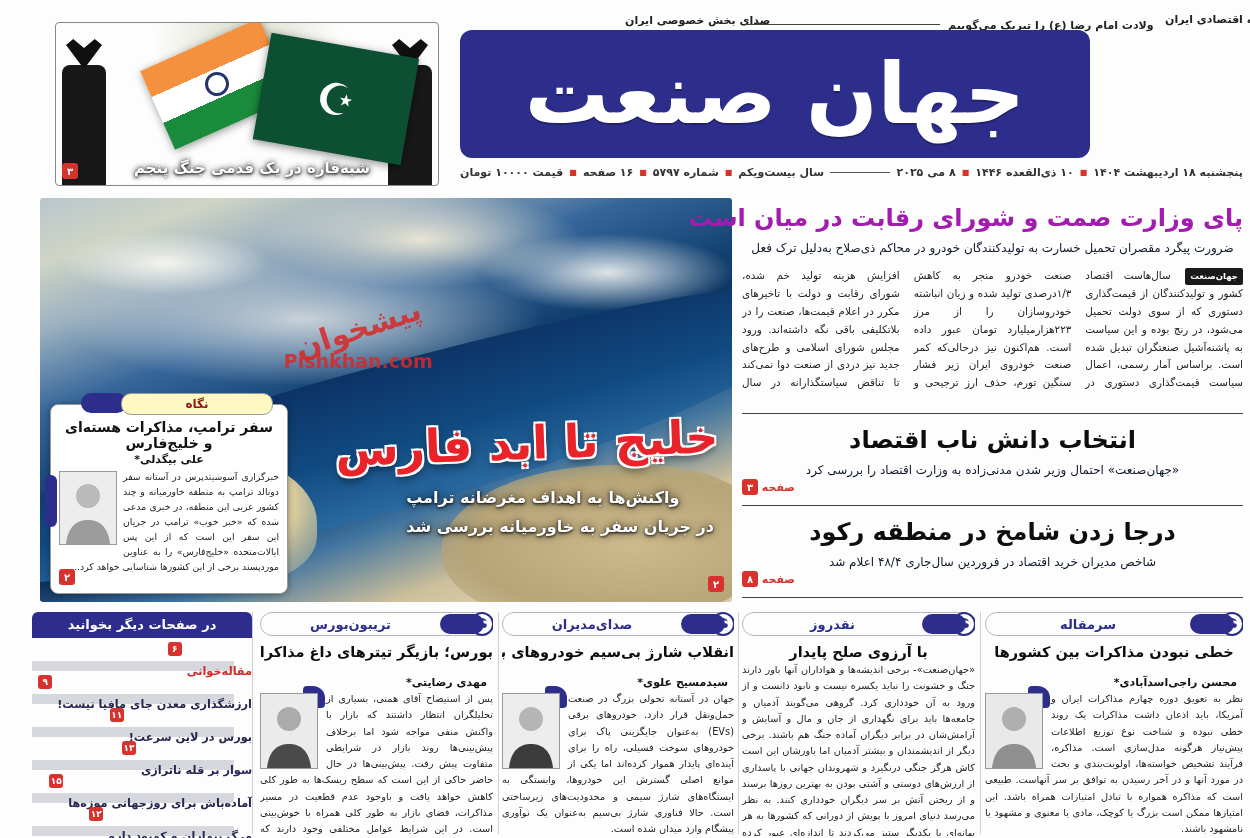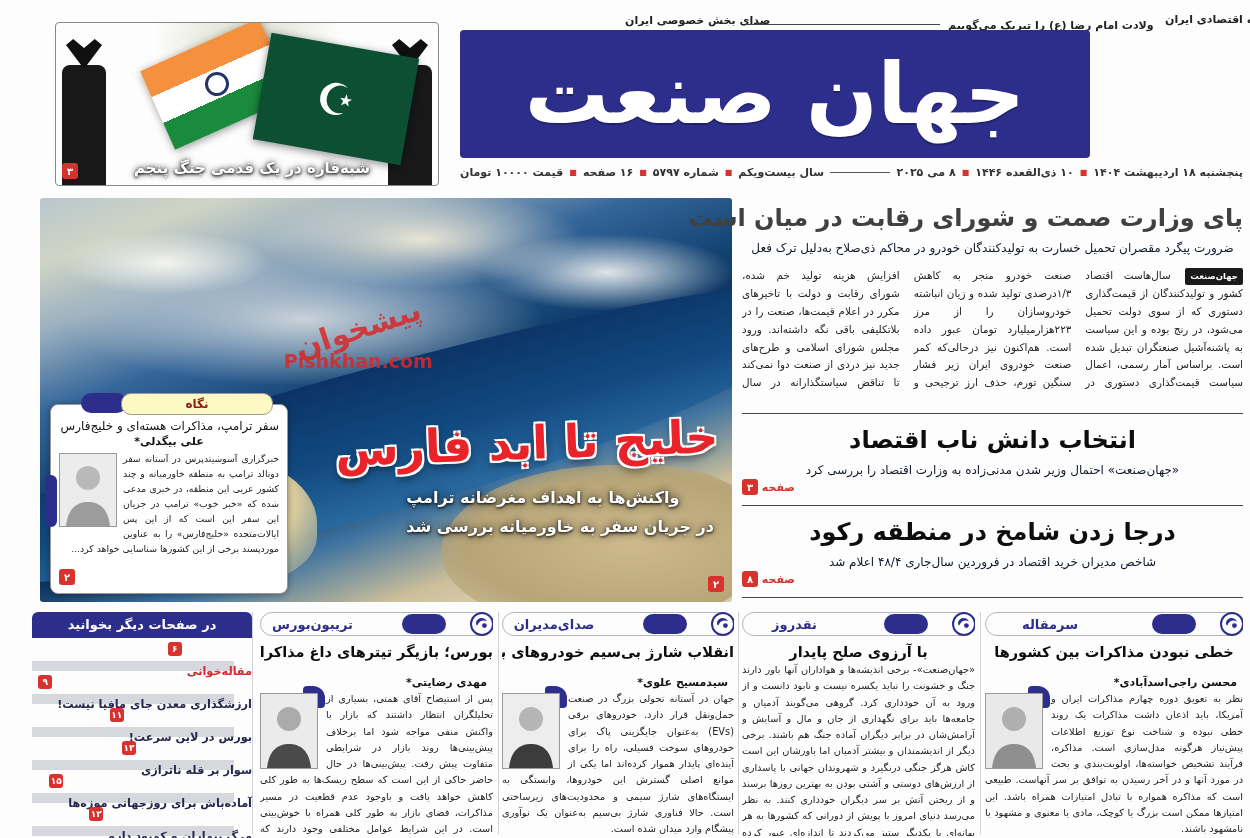--- a/index.html
+++ b/index.html
@@ -1,20 +1,20 @@
 <!DOCTYPE html>
 <html lang="fa"><head>
 <meta charset="utf-8">
 <style>
   html,body{margin:0;padding:0;}
   body{width:1250px;height:838px;position:relative;background:#fdfdfd;font-family:"DejaVu Sans",sans-serif;overflow:hidden;}
   .abs{position:absolute;}
 
   
-  .logo-box{left:460px;top:30px;width:630px;height:128px;background:#2d2e8c;border-radius:4px;display:flex;align-items:center;justify-content:center;}
+  .logo-box{left:460px;top:30px;width:630px;height:128px;background:#2d2e8c;border-radius:12px;display:flex;align-items:center;justify-content:center;}
   .logo-text{color:#fff;font-size:84px;font-weight:bold;letter-spacing:-2px;line-height:1;direction:rtl;text-shadow:0 2px 0 rgba(0,0,0,.25);}
   .mast-small{font-size:11px;font-weight:bold;color:#222;direction:rtl;white-space:nowrap;}
   .mast-rule{height:0;border-top:1.5px solid #444;}
   .date-row{left:460px;top:166px;width:783px;display:flex;align-items:center;direction:rtl;font-size:11px;font-weight:bold;color:#333;gap:6px;}
   .date-row .fill{flex:1;border-top:1.5px solid #555;}
   .sq{color:#d8322f;font-size:8px;line-height:1;}
   .dateline{white-space:nowrap;display:flex;align-items:center;gap:6px;direction:rtl;}
 
   
   .rbadge{display:inline-flex;width:16px;height:16px;background:#d8322f;color:#fff;font-size:10px;font-weight:bold;align-items:center;justify-content:center;border-radius:3px;flex:0 0 auto;}
@@ -42,39 +42,39 @@
   .sat-badge{position:absolute;right:8px;bottom:10px;}
   .wm{position:absolute;left:46%;top:28%;text-align:center;transform:translateX(-50%);color:rgba(216,40,40,.85);}
   .wm .fa{font-size:30px;font-weight:bold;transform:rotate(-18deg);display:block;}
   .wm .en{font-size:19px;font-weight:bold;display:block;margin-top:4px;}
 
   
   .negah{position:absolute;left:10px;top:206px;width:238px;height:190px;background:#fff;border:1px solid #999;border-radius:8px;box-shadow:0 1px 6px rgba(0,0,0,.35);padding:6px 8px 4px;box-sizing:border-box;}
   .negah-tab{position:absolute;top:-12px;right:14px;width:150px;height:20px;background:#fef9c3;border:1px solid #999;border-radius:10px;display:flex;align-items:center;justify-content:center;font-size:12px;font-weight:bold;color:#8c1c1c;}
   .negah-pill{position:absolute;top:-12px;right:160px;width:46px;height:20px;background:#2d2e8c;border-radius:10px;}
   .negah-side{position:absolute;left:-6px;top:70px;width:12px;height:52px;background:#2d2e8c;border-radius:6px;}
-  .negah h4{margin:8px 0 2px;font-size:12px;font-weight:normal;color:#111;text-align:right;direction:rtl;}
+  .negah h4{margin:8px 0 2px;font-size:14px;font-weight:bold;color:#111;text-align:center;direction:rtl;}
   .negah .auth{text-align:center;font-size:11px;font-weight:bold;color:#111;direction:rtl;margin-bottom:3px;}
   .negah .bd{direction:rtl;text-align:justify;font-size:9.3px;line-height:1.62;color:#222;}
   .negah .pic{float:left;width:56px;height:72px;margin:2px 6px 2px 0;border:1px solid #999;background:#ddd;}
   .negah-badge{position:absolute;left:8px;bottom:8px;}
 
   
   .rightcol{left:742px;top:200px;width:501px;}
-  .h1{font-size:24px;font-weight:bold;color:#404040;text-align:center;direction:rtl;white-space:nowrap;letter-spacing:-.5px;margin:4px 0 0;}
+  .h1{font-size:24px;font-weight:bold;color:#a21caf;text-align:center;direction:rtl;white-space:nowrap;letter-spacing:-.5px;margin:4px 0 0;}
   .hsub{font-size:12px;color:#0f172a;text-align:center;direction:rtl;margin-top:9px;white-space:nowrap;}
   .lead-body{margin-top:12px;height:136px;direction:rtl;text-align:justify;font-size:10.4px;line-height:1.72;color:#222;column-count:3;column-gap:14px;overflow:hidden;}
   .paper-tag{display:inline-block;background:#1a1a1a;color:#fff;font-size:8.5px;font-weight:bold;padding:1px 5px;border-radius:2px;margin-left:4px;}
   .divline{border:none;border-top:1.5px solid #444;margin:10px 0 0;}
   .h2{font-size:24px;font-weight:bold;color:#0d0d0d;text-align:center;direction:rtl;margin:12px 0 0;letter-spacing:-.5px;}
   .pr-left{display:block;margin-top:2px;text-align:left;}
 
   
   .bcol{top:612px;height:224px;overflow:hidden;}
-  .col-head{position:relative;height:22px;border:1px solid #b5b5c0;border-radius:12px;display:flex;direction:rtl;align-items:center;gap:38px;}
+  .col-head{position:relative;height:22px;border:1px solid #b5b5c0;border-radius:12px;display:flex;direction:rtl;align-items:center;}
   .col-head .circle{width:24px;height:24px;border-radius:50%;background:#fff;border:2px solid #2d2e8c;box-sizing:border-box;margin-right:-2px;flex:0 0 auto;display:flex;align-items:center;justify-content:center;}
   .col-head .pill{width:44px;height:20px;background:#2d2e8c;border-radius:10px;margin-right:-14px;flex:0 0 auto;}
   .col-head .lbl{flex:1;text-align:center;font-size:13px;font-weight:bold;color:#2d2e8c;direction:rtl;}
   .bcol h3{margin:8px 0 2px;font-size:14.5px;font-weight:bold;color:#0d0d0d;text-align:center;direction:rtl;white-space:nowrap;letter-spacing:-.3px;}
   .bcol .auth{font-size:11px;font-weight:bold;color:#111;direction:rtl;text-align:right;margin:16px 6px 2px;}
   .bcol .bd{direction:rtl;text-align:justify;font-size:9.8px;line-height:1.66;color:#222;}
   .portrait{float:left;width:56px;height:74px;margin:2px 8px 2px 0;border:1px solid #999;background:#e4e4e4;position:relative;}
   .portrait:before{content:"";position:absolute;right:-8px;top:-8px;width:22px;height:22px;background:#2d2e8c;border-radius:4px 12px 4px 12px;z-index:-1;}
   .cont{color:#d8322f;font-weight:bold;font-size:11px;text-align:left;direction:rtl;display:block;margin-top:3px;}
   .vline{top:612px;width:0;height:222px;border-left:1px solid #cfcfd6;}

